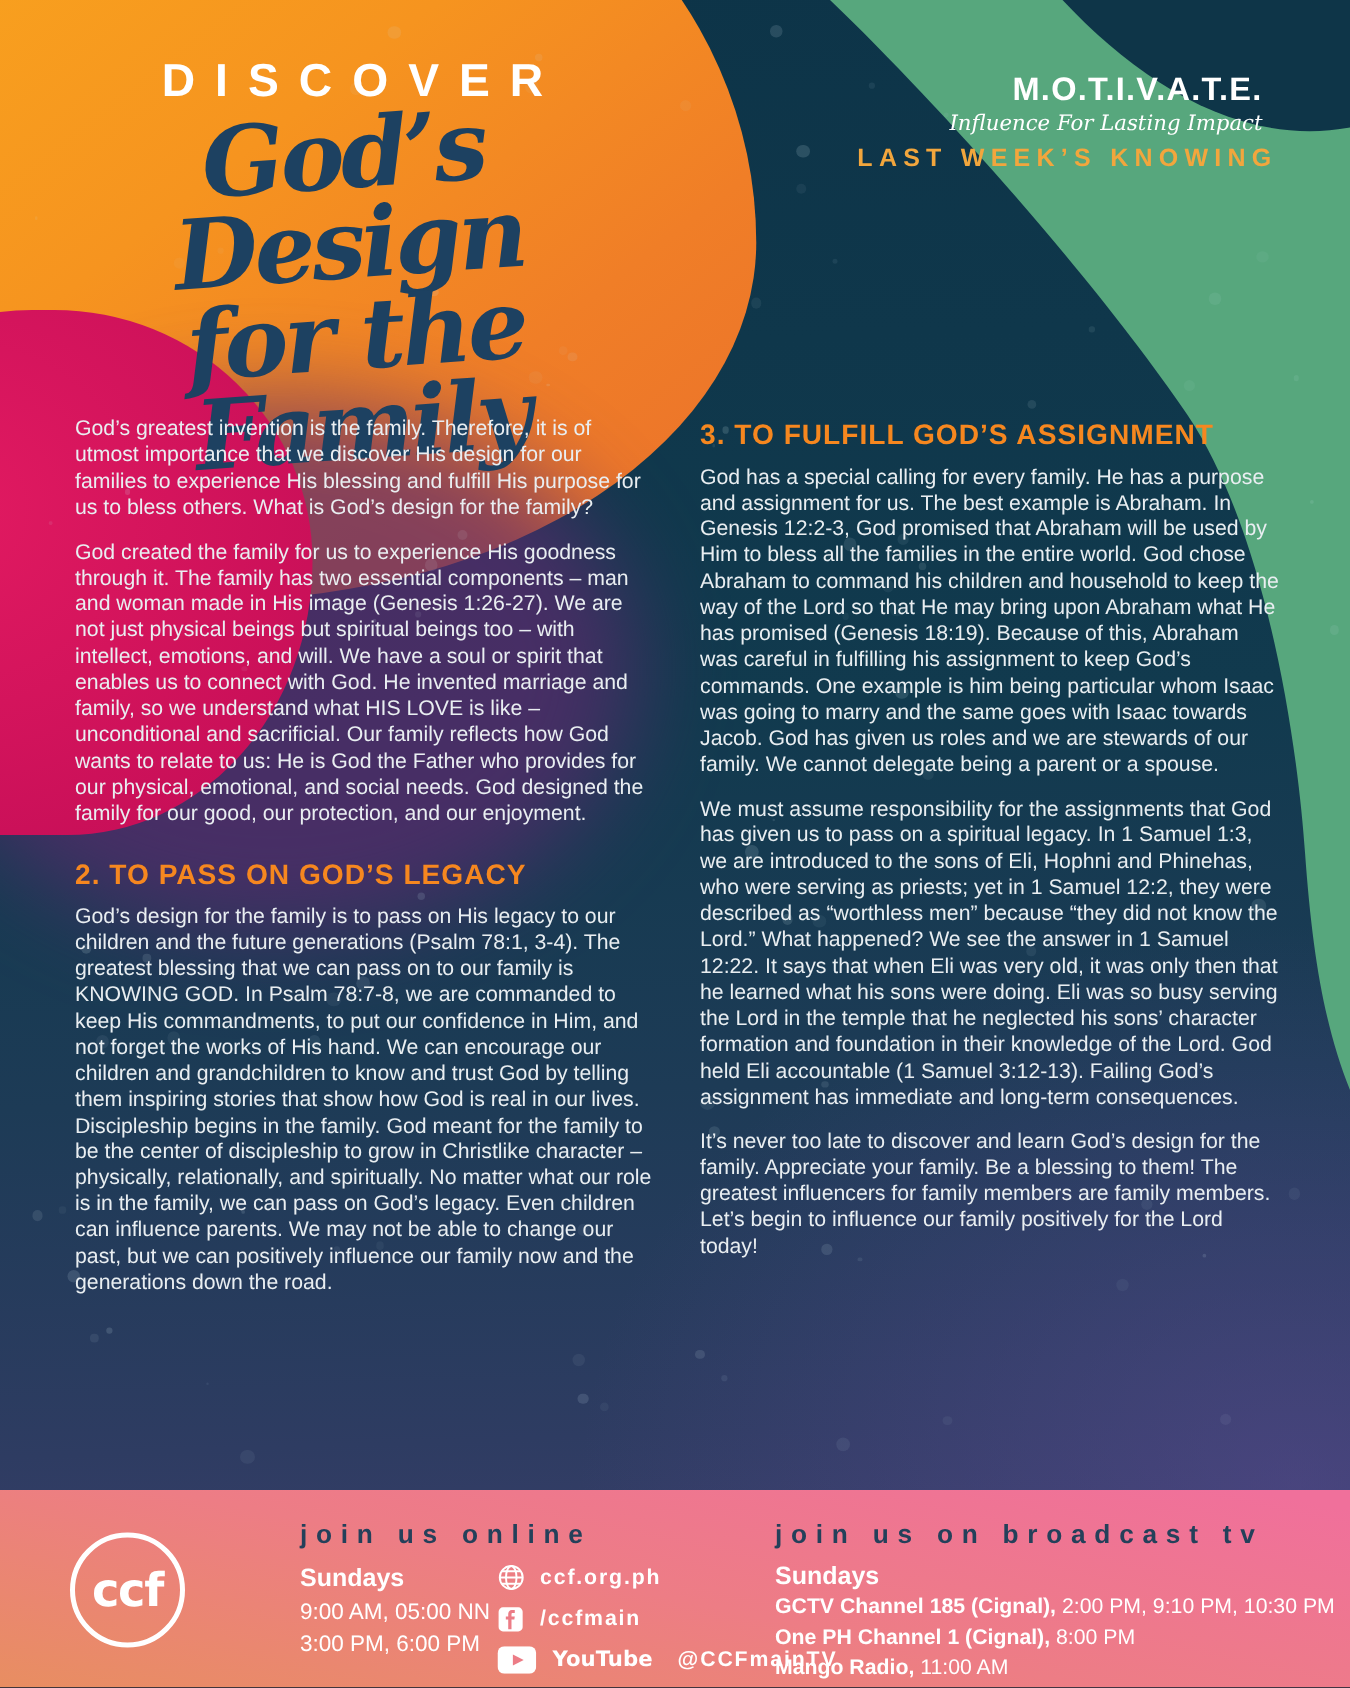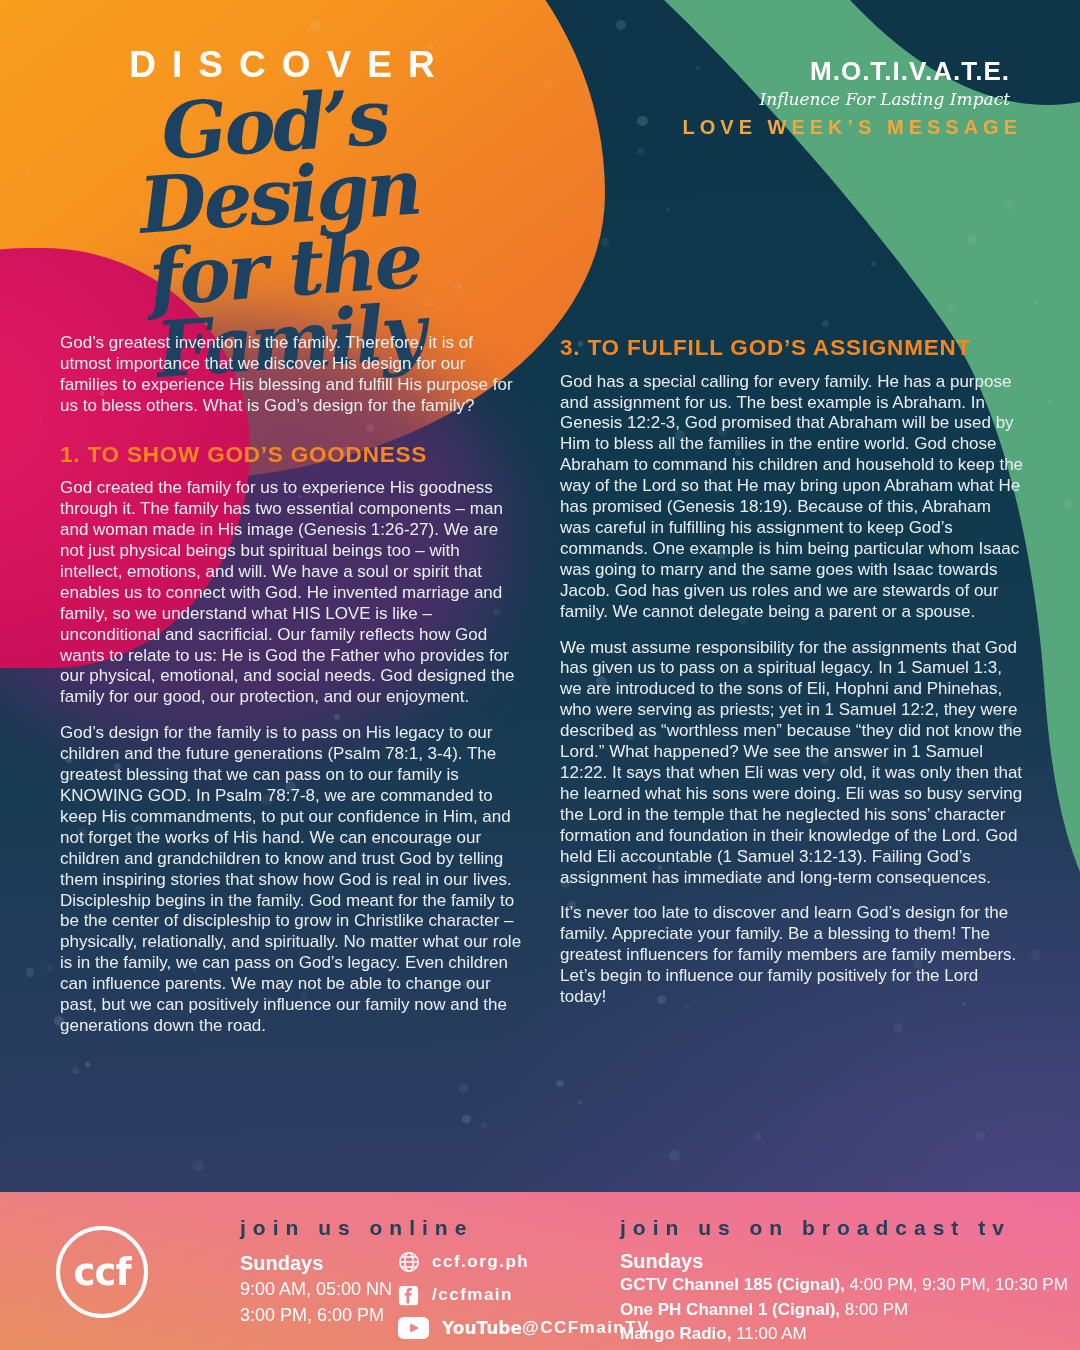--- a/index.html
+++ b/index.html
@@ -60,21 +60,21 @@
   .ccf-logo span{color:#fff; font-size:37px; font-weight:700; letter-spacing:-1px;
     font-family:"DejaVu Sans", sans-serif;}
   .f-heading{color:#24405a; font-size:21px; font-weight:700; letter-spacing:7px;}
   .f-online{position:absolute; left:240px; top:24px;}
   .f-day{color:#fff; font-size:20px; font-weight:700; margin-top:12px;}
   .f-times{color:#fff; font-size:18px; line-height:1.35; margin-top:2px;}
   .f-social{position:absolute; left:398px; top:58px;}
   .social-row{display:flex; align-items:center; margin-bottom:9px; color:#fff;}
   .social-row .icn{width:24px; height:24px; margin-right:10px; flex:0 0 auto; display:flex; align-items:center;}
   .social-label{font-size:17px; font-weight:700; letter-spacing:1.5px;}
-  .yt-word{font-size:17px; font-weight:700; letter-spacing:0; margin-right:0;
+  .yt-word{font-size:17px; font-weight:700; letter-spacing:0; margin-right:20px;
     font-family:"DejaVu Sans", sans-serif;}
   .f-broadcast{position:absolute; left:620px; top:24px;}
   .bc-line{color:#fff; font-size:17px; line-height:1.45;}
   .bc-line b{font-weight:700;}
 </style>
 </head>
 <body>
 
 <div id="poster">
 
@@ -192,26 +192,26 @@
     <div class="script-title">
       <div>God’s Design</div>
       <div>for the Family</div>
     </div>
   </div>
 
   <div class="brand-block">
     <div class="brand-name">M.O.T.I.V.A.T.E.</div>
     <div class="brand-tagline">Influence For Lasting Impact</div>
   </div>
-  <div class="badge">LOVE WEEK’S MESSAGE</div>
+  <div class="badge">LAST WEEK’S KNOWING</div>
 
   <div class="col col-left">
     <p>God’s greatest invention is the family. Therefore, it is of utmost importance that we discover His design for our families to experience His blessing and fulfill His purpose for us to bless others. What is God’s design for the family?</p>
-    <div class="sec-heading">1. TO SHOW GOD’S GOODNESS</div>
     <p>God created the family for us to experience His goodness through it. The family has two essential components – man and woman made in His image (Genesis 1:26-27). We are not just physical beings but spiritual beings too – with intellect, emotions, and will. We have a soul or spirit that enables us to connect with God. He invented marriage and family, so we understand what HIS LOVE is like – unconditional and sacrificial. Our family reflects how God wants to relate to us: He is God the Father who provides for our physical, emotional, and social needs. God designed the family for our good, our protection, and our enjoyment.</p>
+    <div class="sec-heading">2. TO PASS ON GOD’S LEGACY</div>
     <p>God’s design for the family is to pass on His legacy to our children and the future generations (Psalm 78:1, 3-4). The greatest blessing that we can pass on to our family is KNOWING GOD. In Psalm 78:7-8, we are commanded to keep His commandments, to put our confidence in Him, and not forget the works of His hand. We can encourage our children and grandchildren to know and trust God by telling them inspiring stories that show how God is real in our lives. Discipleship begins in the family. God meant for the family to be the center of discipleship to grow in Christlike character – physically, relationally, and spiritually. No matter what our role is in the family, we can pass on God’s legacy. Even children can influence parents. We may not be able to change our past, but we can positively influence our family now and the generations down the road.</p>
   </div>
 
   <div class="col col-right">
     <div class="sec-heading">3. TO FULFILL GOD’S ASSIGNMENT</div>
     <p>God has a special calling for every family. He has a purpose and assignment for us. The best example is Abraham. In Genesis 12:2-3, God promised that Abraham will be used by Him to bless all the families in the entire world. God chose Abraham to command his children and household to keep the way of the Lord so that He may bring upon Abraham what He has promised (Genesis 18:19). Because of this, Abraham was careful in fulfilling his assignment to keep God’s commands. One example is him being particular whom Isaac was going to marry and the same goes with Isaac towards Jacob. God has given us roles and we are stewards of our family. We cannot delegate being a parent or a spouse.</p>
     <p>We must assume responsibility for the assignments that God has given us to pass on a spiritual legacy. In 1 Samuel 1:3, we are introduced to the sons of Eli, Hophni and Phinehas, who were serving as priests; yet in 1 Samuel 12:2, they were described as “worthless men” because “they did not know the Lord.” What happened? We see the answer in 1 Samuel 12:22. It says that when Eli was very old, it was only then that he learned what his sons were doing.  Eli was so busy serving the Lord in the temple that he neglected his sons’ character formation and foundation in their knowledge of the Lord. God held Eli accountable (1 Samuel 3:12-13). Failing God’s assignment has immediate and long-term consequences.</p>
     <p>It’s never too late to discover and learn God’s design for the family. Appreciate your family. Be a blessing to them! The greatest influencers for family members are family members. Let’s begin to influence our family positively for the Lord today!</p>
   </div>
 
@@ -255,19 +255,19 @@
           </svg>
         </span>
         <span class="yt-word">YouTube</span>
         <span class="social-label">@CCFmainTV</span>
       </div>
     </div>
 
     <div class="f-broadcast">
       <div class="f-heading">join us on broadcast tv</div>
       <div class="f-day" style="margin-top:10px;">Sundays</div>
-      <div class="bc-line"><b>GCTV Channel 185 (Cignal),</b><span> 4:00 PM, 9:30 PM, 10:30 PM</span></div>
+      <div class="bc-line"><b>GCTV Channel 185 (Cignal),</b><span> 2:00 PM, 9:10 PM, 10:30 PM</span></div>
       <div class="bc-line"><b>One PH Channel 1 (Cignal),</b><span> 8:00 PM</span></div>
       <div class="bc-line"><b>Mango Radio,</b><span> 11:00 AM</span></div>
     </div>
   </div>
 
 </div>
 
 </body></html>

